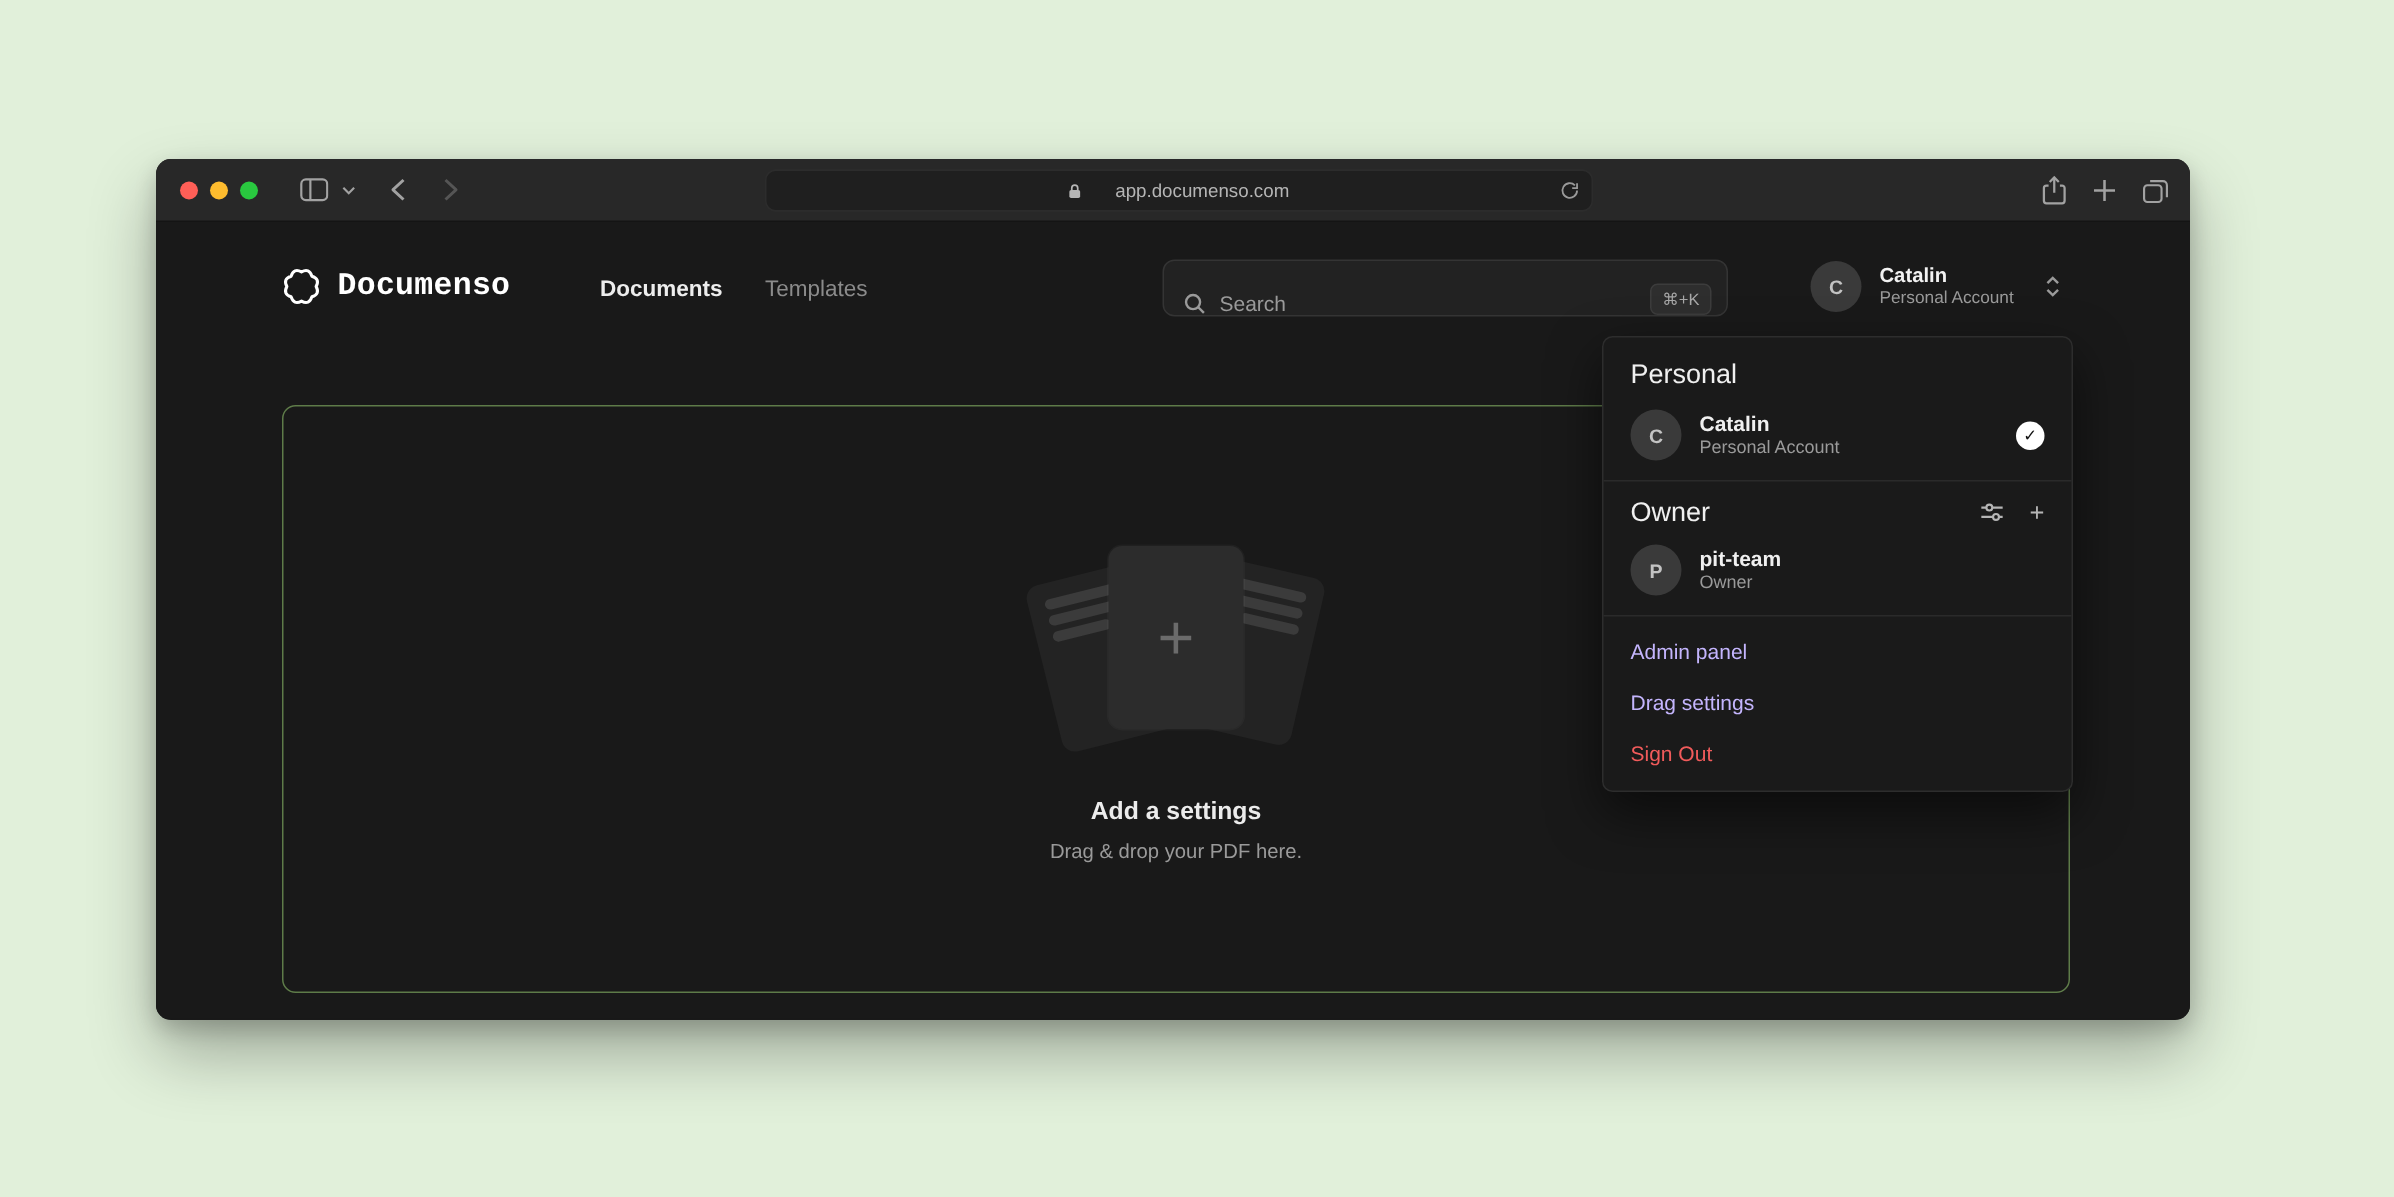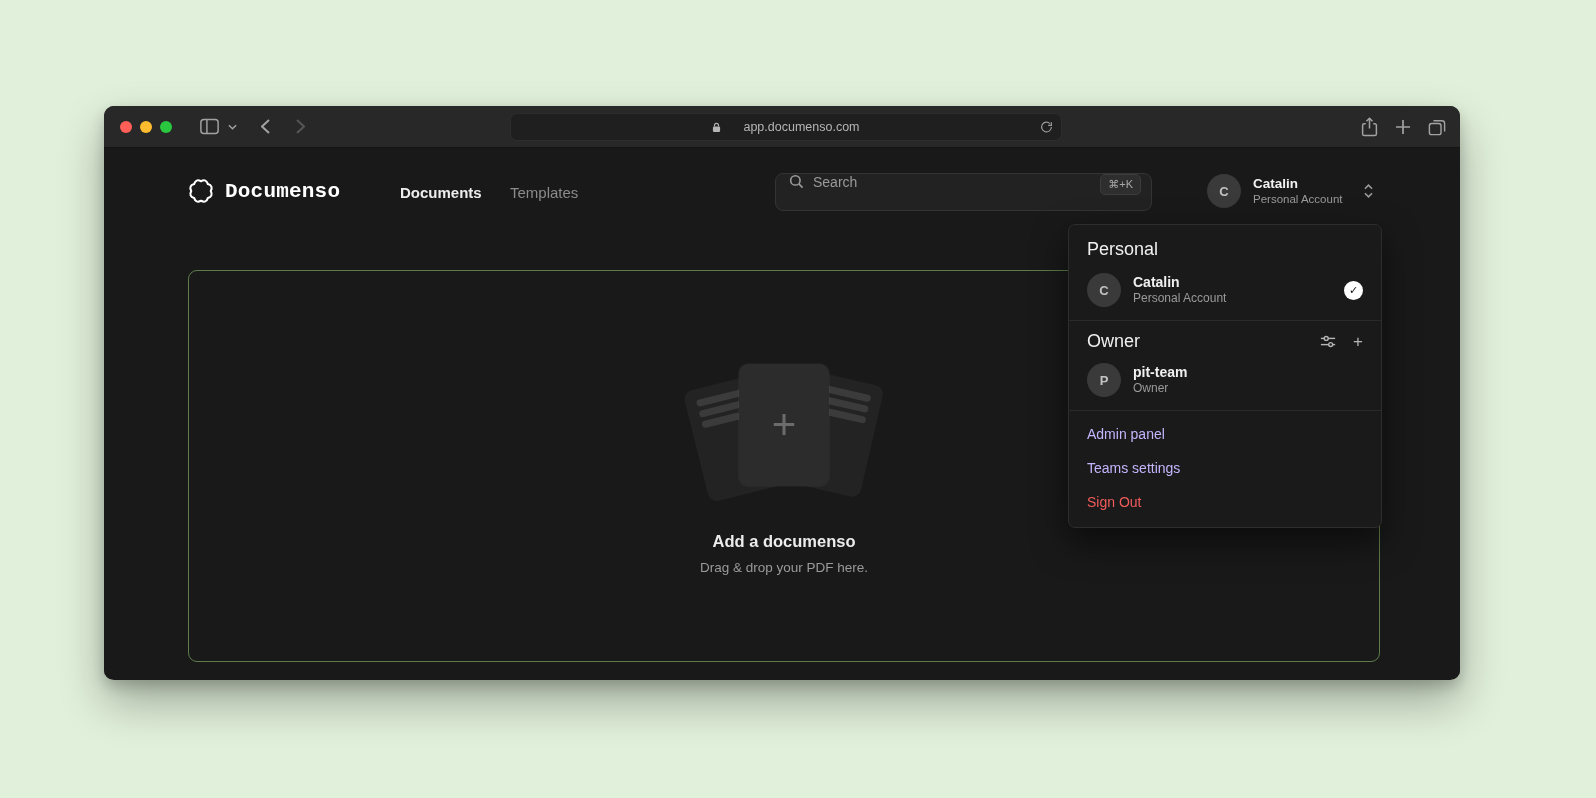--- a/index.html
+++ b/index.html
@@ -41,21 +41,21 @@
   .brand { position:absolute; left:84px; top:30px; display:flex; align-items:center; gap:11px; }
   .brand-name { color:#fff; font-size:21px; font-weight:700; letter-spacing:.2px;font-family:Liberation Mono, monospace; }
 
   .nav-item { position:absolute; top:34px; font-size:15px; line-height:22px; cursor:pointer; }
   .nav-doc { left:296px; color:#ededed; font-weight:600; }
   .nav-tpl { left:406px; color:#8b8b8b; font-weight:500; }
 
   .searchbox {
     position:absolute; left:671px; top:25px; width:377px; height:38px;
     background:#222; border:1px solid #343434; border-radius:8px;
-    display:flex; align-items:flex-start; padding:0 10px 0 13px; gap:9px;
+    display:flex; align-items:flex-end; padding:0 10px 0 13px; gap:9px;
   }
   .searchbox input {
     flex:1; background:transparent; border:none; outline:none;
     color:#ddd; font-size:14px; font-family:inherit;
   }
   .searchbox input::placeholder { color:#9a9a9a; }
   .kbd {
     background:#2e2e2e; border:1px solid #3c3c3c; border-radius:5px;
     color:#a8a8a8; font-size:11px; padding:3px 7px; white-space:nowrap;
   }
@@ -231,21 +231,21 @@
         </div>
         <div class="card card-r">
           <div class="stripe s1"></div>
             <div class="stripe s2"></div>
             <div class="stripe s3"></div>
         </div>
         <div class="card card-c">
           <span class="plus-glyph">+</span>
         </div>
       </div>
-      <div class="dz-title">Add a documenso</div>
+      <div class="dz-title">Add a settings</div>
       <div class="dz-sub">Drag &amp; drop your PDF here.</div>
     </div>
 
     <div class="menu">
       <div class="menu-label">Personal</div>
 
       <div class="menu-row">
         <div class="avatar">C</div>
         <div>
           <div class="nm">Catalin</div>
@@ -275,18 +275,18 @@
         <div class="avatar">P</div>
         <div>
           <div class="nm">pit-team</div>
           <div class="sb">Owner</div>
         </div>
       </div>
 
       <hr class="menu-div">
 
       <div class="menu-item">Admin panel</div>
-      <div class="menu-item">Teams settings</div>
+      <div class="menu-item">Drag settings</div>
       <div class="menu-item danger">Sign Out</div>
     </div>
 
   </div>
 </div>
 
 </body></html>

